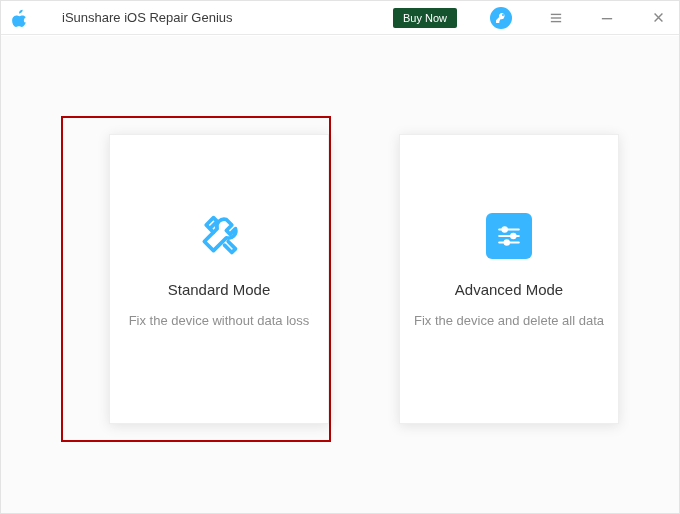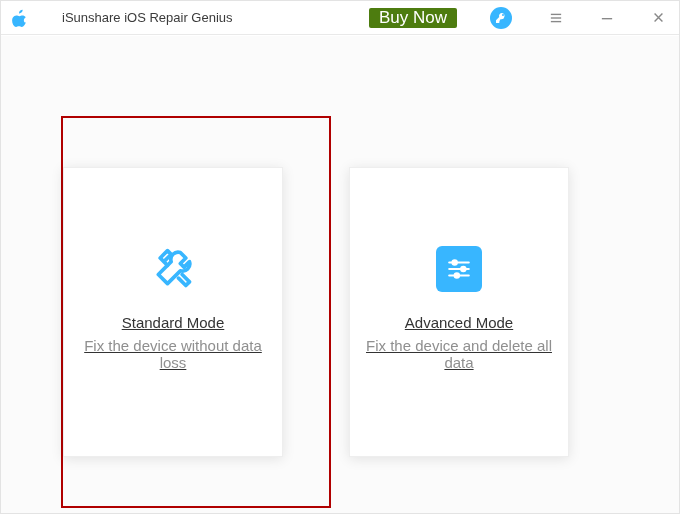--- a/index.html
+++ b/index.html
@@ -39,23 +39,23 @@
   }
   .title {
     font-size: 13px;
     color: #3b3b3b;
     flex: 0 0 auto;
   }
   .title-spacer {
     flex: 1 1 auto;
   }
   .buy-now {
-    background: #4d7c0f;
+    background: #14532d;
     color: #fff;
-    font-size: 17px;
+    font-size: 11px;
     padding: 3px 10px;
     border-radius: 2px;
     border: none;
     margin-right: 8px;
     cursor: pointer;
     line-height: 14px;
   }
   .round-btn {
     width: 22px;
     height: 22px;
@@ -88,26 +88,25 @@
     background: #fbfbfb;
   }
   .card-row {
     display: flex;
     justify-content: space-between;
     padding: 0 60px;
     margin-top: 80px;
   }
   .card-wrap {
     width: 270px;
-    height: 392px;
-    display: flex;
-    align-items: center;
-    justify-content: flex-start;
-    box-sizing: border-box;
-    text-decoration: underline;
+    height: 326px;
+    display: flex;
+    align-items: center;
+    justify-content: flex-end;
+    box-sizing: border-box;
   }
   .card-wrap.selected {
     border: 2px solid #b00000;
     padding: 0;
     box-sizing: border-box;
     
   }
   .card {
     width: 220px;
     height: 290px;
@@ -132,22 +131,22 @@
   .card-icon.square {
     background: #38b6ff;
     border-radius: 6px;
   }
   .card-title {
     margin-top: 22px;
     font-size: 15px;
     color: #343434;
   }
   .card-sub {
-    margin-top: 6px;
-    font-size: 15px;
+    margin-top: 15px;
+    font-size: 13px;
     color: #8f8f8f;
     text-align: center;
     padding: 0 12px;
   }
   svg { display: block; }
 </style>
 </head>
 <body>
 
 <div class="window">

